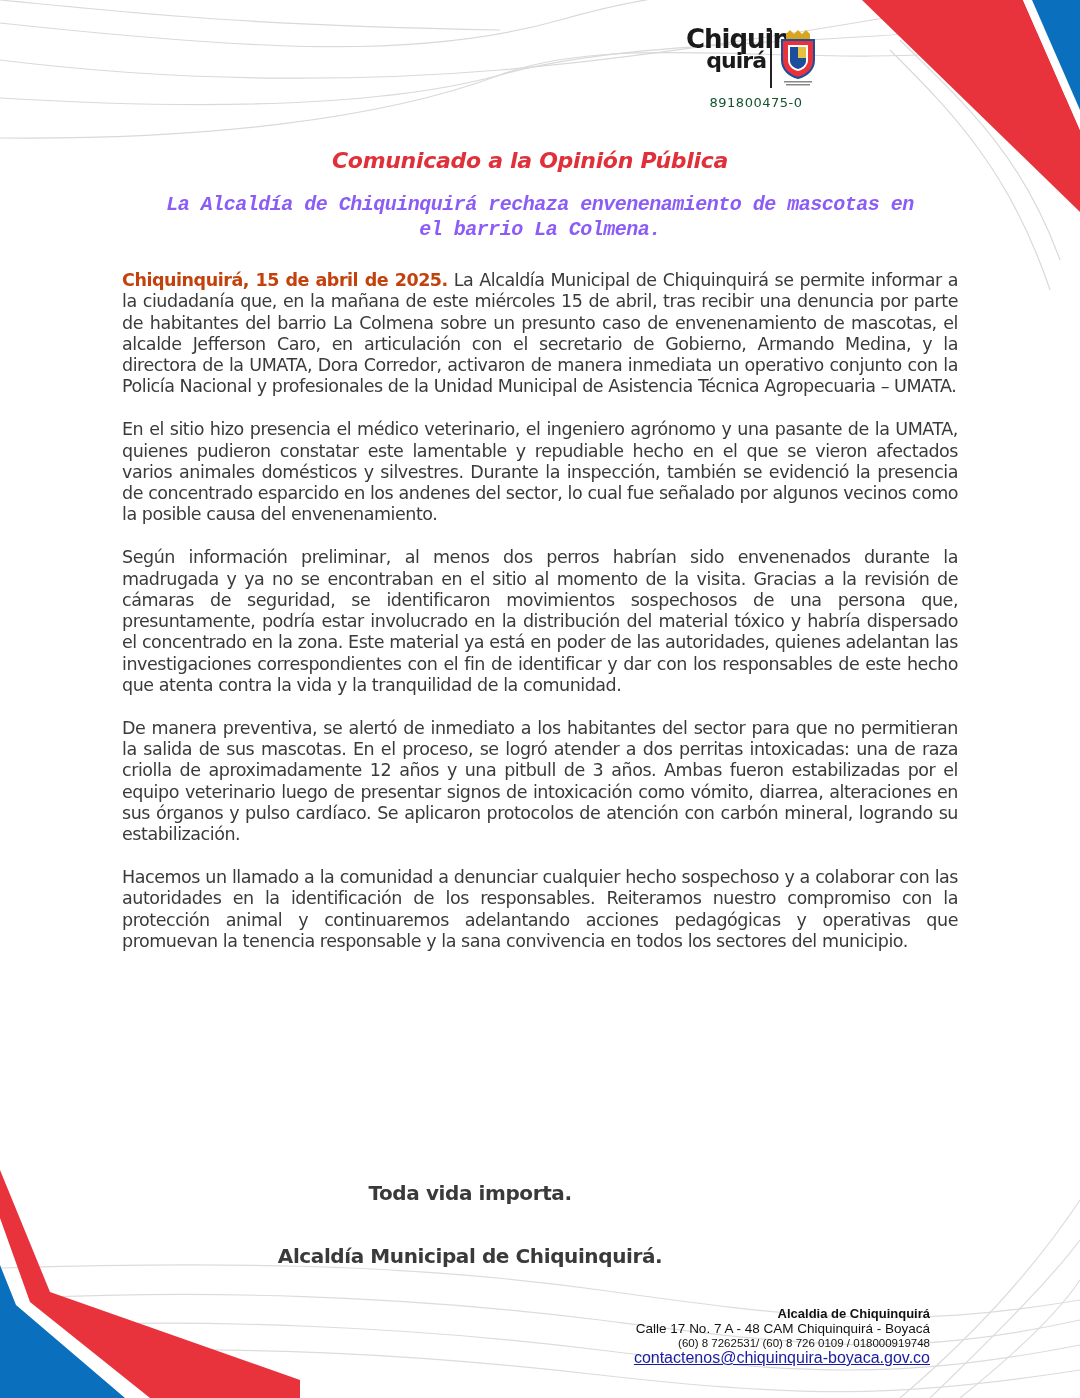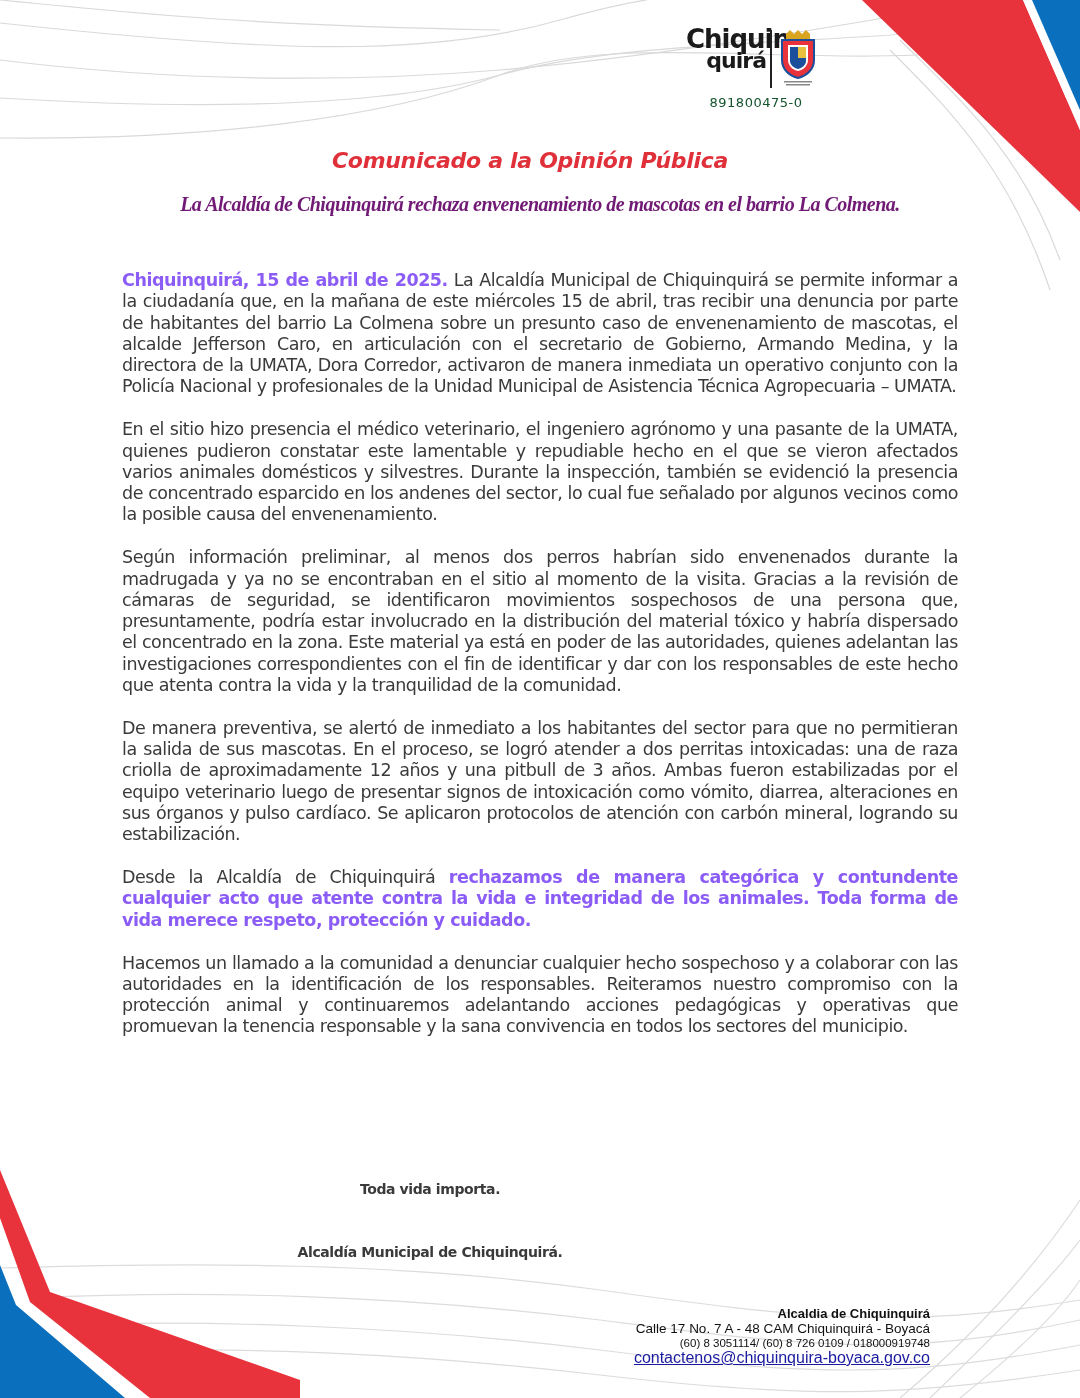--- a/index.html
+++ b/index.html
@@ -25,34 +25,35 @@
       position: absolute; left: 686px; top: 95px; width: 140px; text-align: center;
       font-family: "DejaVu Sans", sans-serif; font-size: 13px; color: #14532d; letter-spacing: 0.5px;
     }
     .title {
       position: absolute; left: 0; width: 1060px; top: 148px; text-align: center;
       font-family: "DejaVu Sans", sans-serif; font-style: italic; font-weight: bold;
       font-size: 22px; color: #e0303a; letter-spacing: -0.3px;
     }
     .subtitle {
       position: absolute; left: 150px; width: 780px; top: 192px; text-align: center;
-      font-family: Liberation Serif, serif; font-style: italic; font-weight: bold;
-      font-size: 20px; line-height: 25px; color: #701a75; letter-spacing: -0.5px;
+      font-family: Liberation Mono, monospace; font-style: italic; font-weight: bold;
+      font-size: 20px; line-height: 25px; color: #8b5cf6; letter-spacing: -0.5px;
     }
     .body {
       position: absolute; left: 122px; width: 836px; top: 270px;
       font-family: "DejaVu Sans", sans-serif; font-size: 17.5px; line-height: 21.3px;
       color: #3a3a3a; text-align: justify; letter-spacing: -0.45px;
     }
     .body p { margin: 0 0 21.5px 0; }
-    .body b { color: #8b5cf6; margin-top: 44px; }
+    .body b { color: #c2410c; margin-top: 44px; }
     .closing {
       position: absolute; left: 0; width: 860px; text-align: center;
-      font-family: "DejaVu Sans", sans-serif; font-weight: bold; font-size: 14px; color: #3a3a3a;
+      font-family: "DejaVu Sans", sans-serif; font-weight: bold; font-size: 20px; color: #3a3a3a;
       letter-spacing: -0.4px;
+      padding-left: 40px;
     }
     .footer {
       position: absolute; left: 590px; width: 340px; top: 1306px; text-align: right;
       font-family: "Liberation Sans", sans-serif; color: #111;
     }
     .footer .f1 { font-weight: bold; font-size: 13px; line-height: 15px; }
     .footer .f2 { font-size: 13.5px; line-height: 15px; }
     .footer .f3 { font-size: 11.5px; line-height: 14px; }
     .footer .f4 { font-size: 16px; line-height: 15px; color: #1a1aa0; text-decoration: underline; }
   </style>
@@ -107,25 +108,24 @@
 <div class="nit">891800475-0</div>
 
 <div class="title">Comunicado a la Opinión Pública</div>
 <div class="subtitle">La Alcaldía de Chiquinquirá rechaza envenenamiento de mascotas en el barrio La Colmena.</div>
 
 <div class="body">
   <p><b>Chiquinquirá, 15 de abril de 2025.</b><span> La Alcaldía Municipal de Chiquinquirá se permite informar a la ciudadanía que, en la mañana de este miércoles 15 de abril, tras recibir una denuncia por parte de habitantes del barrio La Colmena sobre un presunto caso de envenenamiento de mascotas, el alcalde Jefferson Caro, en articulación con el secretario de Gobierno, Armando Medina, y la directora de la UMATA, Dora Corredor, activaron de manera inmediata un operativo conjunto con la Policía Nacional y profesionales de la Unidad Municipal de Asistencia Técnica Agropecuaria – UMATA.</span></p>
   <p>En el sitio hizo presencia el médico veterinario, el ingeniero agrónomo y una pasante de la UMATA, quienes pudieron constatar este lamentable y repudiable hecho en el que se vieron afectados varios animales domésticos y silvestres. Durante la inspección, también se evidenció la presencia de concentrado esparcido en los andenes del sector, lo cual fue señalado por algunos vecinos como la posible causa del envenenamiento.</p>
   <p>Según información preliminar, al menos dos perros habrían sido envenenados durante la madrugada y ya no se encontraban en el sitio al momento de la visita. Gracias a la revisión de cámaras de seguridad, se identificaron movimientos sospechosos de una persona que, presuntamente, podría estar involucrado en la distribución del material tóxico y habría dispersado el concentrado en la zona. Este material ya está en poder de las autoridades, quienes adelantan las investigaciones correspondientes con el fin de identificar y dar con los responsables de este hecho que atenta contra la vida y la tranquilidad de la comunidad.</p>
   <p>De manera preventiva, se alertó de inmediato a los habitantes del sector para que no permitieran la salida de sus mascotas. En el proceso, se logró atender a dos perritas intoxicadas: una de raza criolla de aproximadamente 12 años y una pitbull de 3 años. Ambas fueron estabilizadas por el equipo veterinario luego de presentar signos de intoxicación como vómito, diarrea, alteraciones en sus órganos y pulso cardíaco. Se aplicaron protocolos de atención con carbón mineral, logrando su estabilización.</p>
-  <p><span>Desde la Alcaldía de Chiquinquirá </span><b>rechazamos de manera categórica y contundente cualquier acto que atente contra la vida e integridad de los animales. Toda forma de vida merece respeto, protección y cuidado.</b></p>
   <p>Hacemos un llamado a la comunidad a denunciar cualquier hecho sospechoso y a colaborar con las autoridades en la identificación de los responsables. Reiteramos nuestro compromiso con la protección animal y continuaremos adelantando acciones pedagógicas y operativas que promuevan la tenencia responsable y la sana convivencia en todos los sectores del municipio.</p>
 </div>
 
 <div class="closing" style="top:1181px;">Toda vida importa.</div>
 <div class="closing" style="top:1244px;">Alcaldía Municipal de Chiquinquirá.</div>
 
 <div class="footer">
   <div class="f1">Alcaldia de Chiquinquirá</div>
   <div class="f2">Calle 17 No. 7 A - 48 CAM Chiquinquirá - Boyacá</div>
-  <div class="f3">(60) 8 3051114/ (60) 8 726 0109 / 018000919748</div>
+  <div class="f3">(60) 8 7262531/ (60) 8 726 0109 / 018000919748</div>
   <div class="f4">contactenos@chiquinquira-boyaca.gov.co</div>
 </div>
 
 </body></html>

